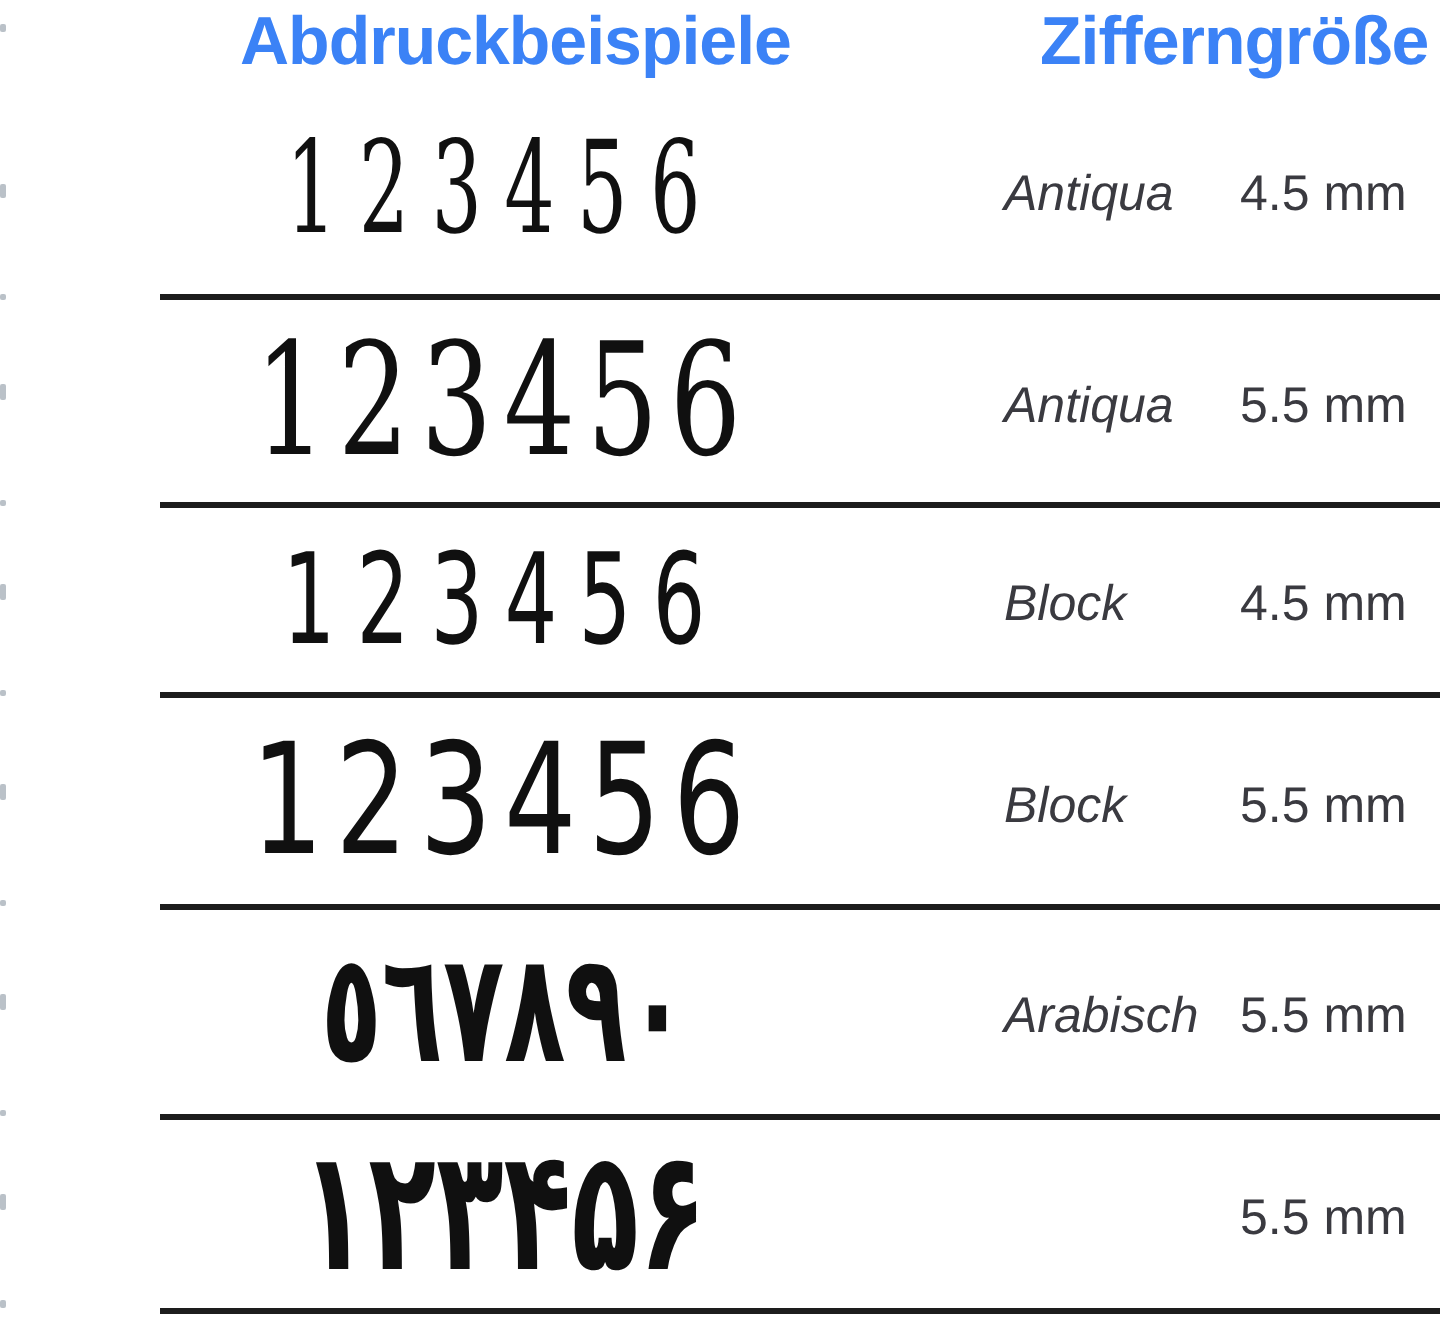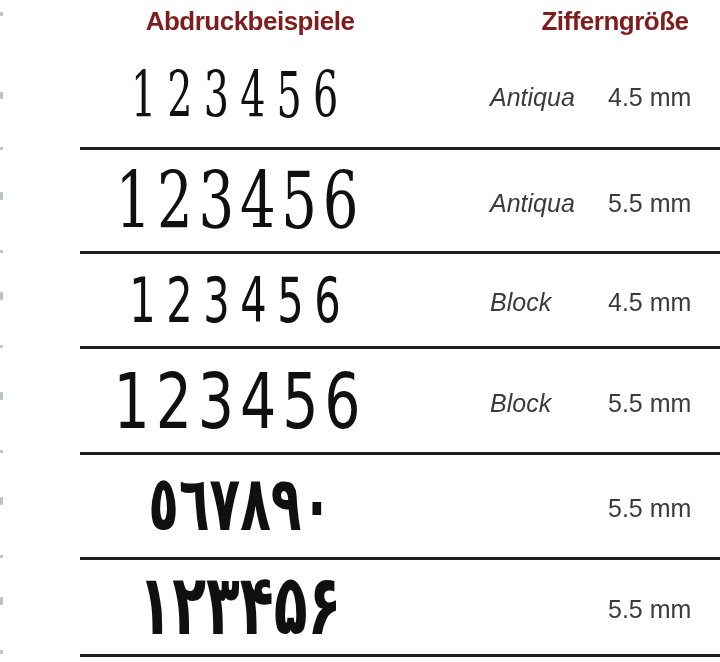--- a/index.html
+++ b/index.html
@@ -6,29 +6,29 @@
   .page{
     position:relative;
     width:720px;height:662px;
     background:#ffffff;
     overflow:hidden;
     font-family:"Liberation Sans", sans-serif;
   }
   
   .col-header{
     position:absolute;top:2px;height:40px;
-    font-weight:bold;font-size:26px;letter-spacing:-0.5px;
-    color:#7f1d1d;text-align:center;line-height:38px;
+    font-weight:bold;font-size:34px;letter-spacing:-0.5px;
+    color:#3b82f6;text-align:center;line-height:38px;
     white-space:nowrap;
   }
   .col-header.left{left:120px;width:260px;}
   .col-header.right{left:520px;width:190px;}
 
   
-  .row{position:absolute;left:0;width:596px;}
+  .row{position:absolute;left:12px;width:596px;}
   .sample-wrap{
     position:absolute;left:0;width:480px;top:50%;height:0;
     text-align:center;
   }
   .sample{
     display:inline-block;
     line-height:1;white-space:nowrap;
     color:#101010;
     transform-origin:center;
   }
@@ -98,20 +98,21 @@
       <span class="sample block s4">123456</span>
     </div>
     <div class="fname">Block</div>
     <div class="fsize">5.5 mm</div>
   </div>
 
   <div class="row" style="top:455px;height:102px;">
     <div class="sample-wrap">
       <span class="sample arabic s5" dir="ltr">٥٦٧٨٩٠</span>
     </div>
+    <div class="fname">Arabisch</div>
     <div class="fsize">5.5 mm</div>
   </div>
 
   <div class="row" style="top:560px;height:94px;">
     <div class="sample-wrap">
       <span class="sample iranian s6" dir="ltr">۱۲۳۴۵۶</span>
     </div>
     <div class="fsize">5.5 mm</div>
   </div>
 

